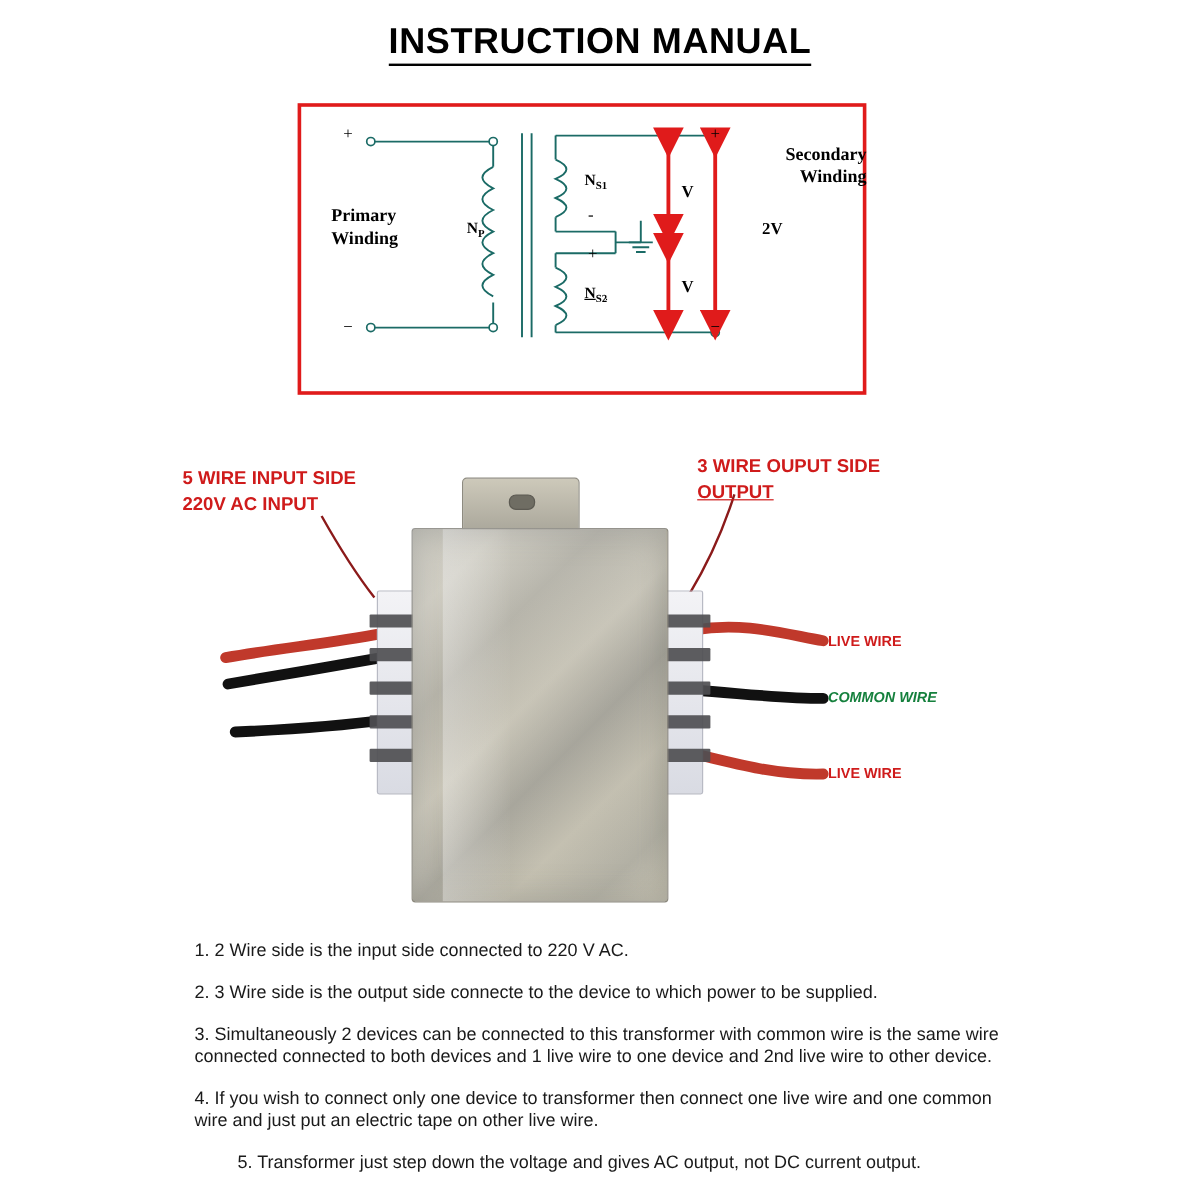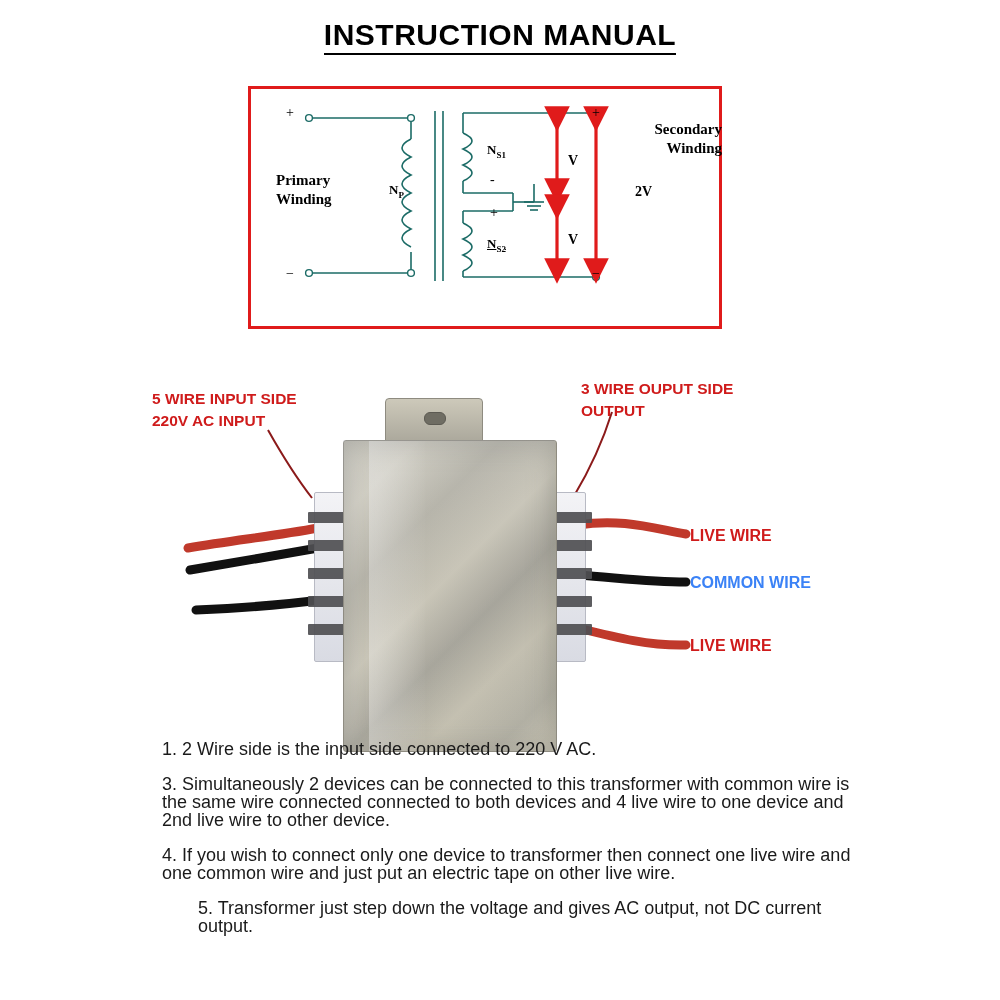--- a/index.html
+++ b/index.html
@@ -152,38 +152,38 @@
   .callout {
     position: absolute;
     font-weight: bold;
     font-size: 15.5px;
     line-height: 22px;
     color: #cf1b1b;
     white-space: nowrap;
   }
   .co-input { left: 152px; top: 388px; }
   .co-output { left: 581px; top: 378px; }
-  .co-output .l2 { display: block; }
+  .co-output .l2 { display: block; text-decoration: underline; }
 
   .wirelabel {
     position: absolute;
     font-weight: bold;
-    font-size: 16px;
+    font-size: 12px;
     white-space: nowrap;
   }
   .wl-live1 { left: 690px; top: 527px; color: #cf1b1b; }
-  .wl-common { left: 690px; top: 574px; color: #3b82f6; }
+  .wl-common { left: 690px; top: 574px; color: #15803d; font-style: italic; }
   .wl-live2 { left: 690px; top: 637px; color: #cf1b1b; }
 
   
   .notes {
     position: absolute;
-    left: 162px; top: 740px;
+    left: 162px; top: 784px;
     width: 692px;
-    font-size: 18px;
+    font-size: 15px;
     line-height: 18px;
     color: #1a1a1a;
   }
   .notes p { margin: 0 0 17px 0; }
   .notes p:last-child { margin-bottom: 0; margin-left: 36px; }
 </style>
 </head>
 <body>
 
 <div class="page">
@@ -329,18 +329,19 @@
       <div class="l2">OUTPUT</div>
     </div>
 
     <div class="wirelabel wl-live1">LIVE WIRE</div>
     <div class="wirelabel wl-common">COMMON WIRE</div>
     <div class="wirelabel wl-live2">LIVE WIRE</div>
   </div>
 
   <div class="notes">
     <p>1. 2 Wire side is the input side connected to 220 V AC.</p>
-    <p>3. Simultaneously 2 devices can be connected to this transformer with common wire is the same wire connected connected to both devices and 4 live wire to one device and 2nd live wire to other device.</p>
+    <p>2. 3 Wire side is the output side connecte to the device to which power to be supplied.</p>
+    <p>3. Simultaneously 2 devices can be connected to this transformer with common wire is the same wire connected connected to both devices and 1 live wire to one device and 2nd live wire to other device.</p>
     <p>4. If you wish to connect only one device to transformer then connect one live wire and one common wire and just put an electric tape on other live wire.</p>
     <p>5. Transformer just step down the voltage and gives AC output, not DC current output.</p>
   </div>
 
 </div>
 
 </body></html>

